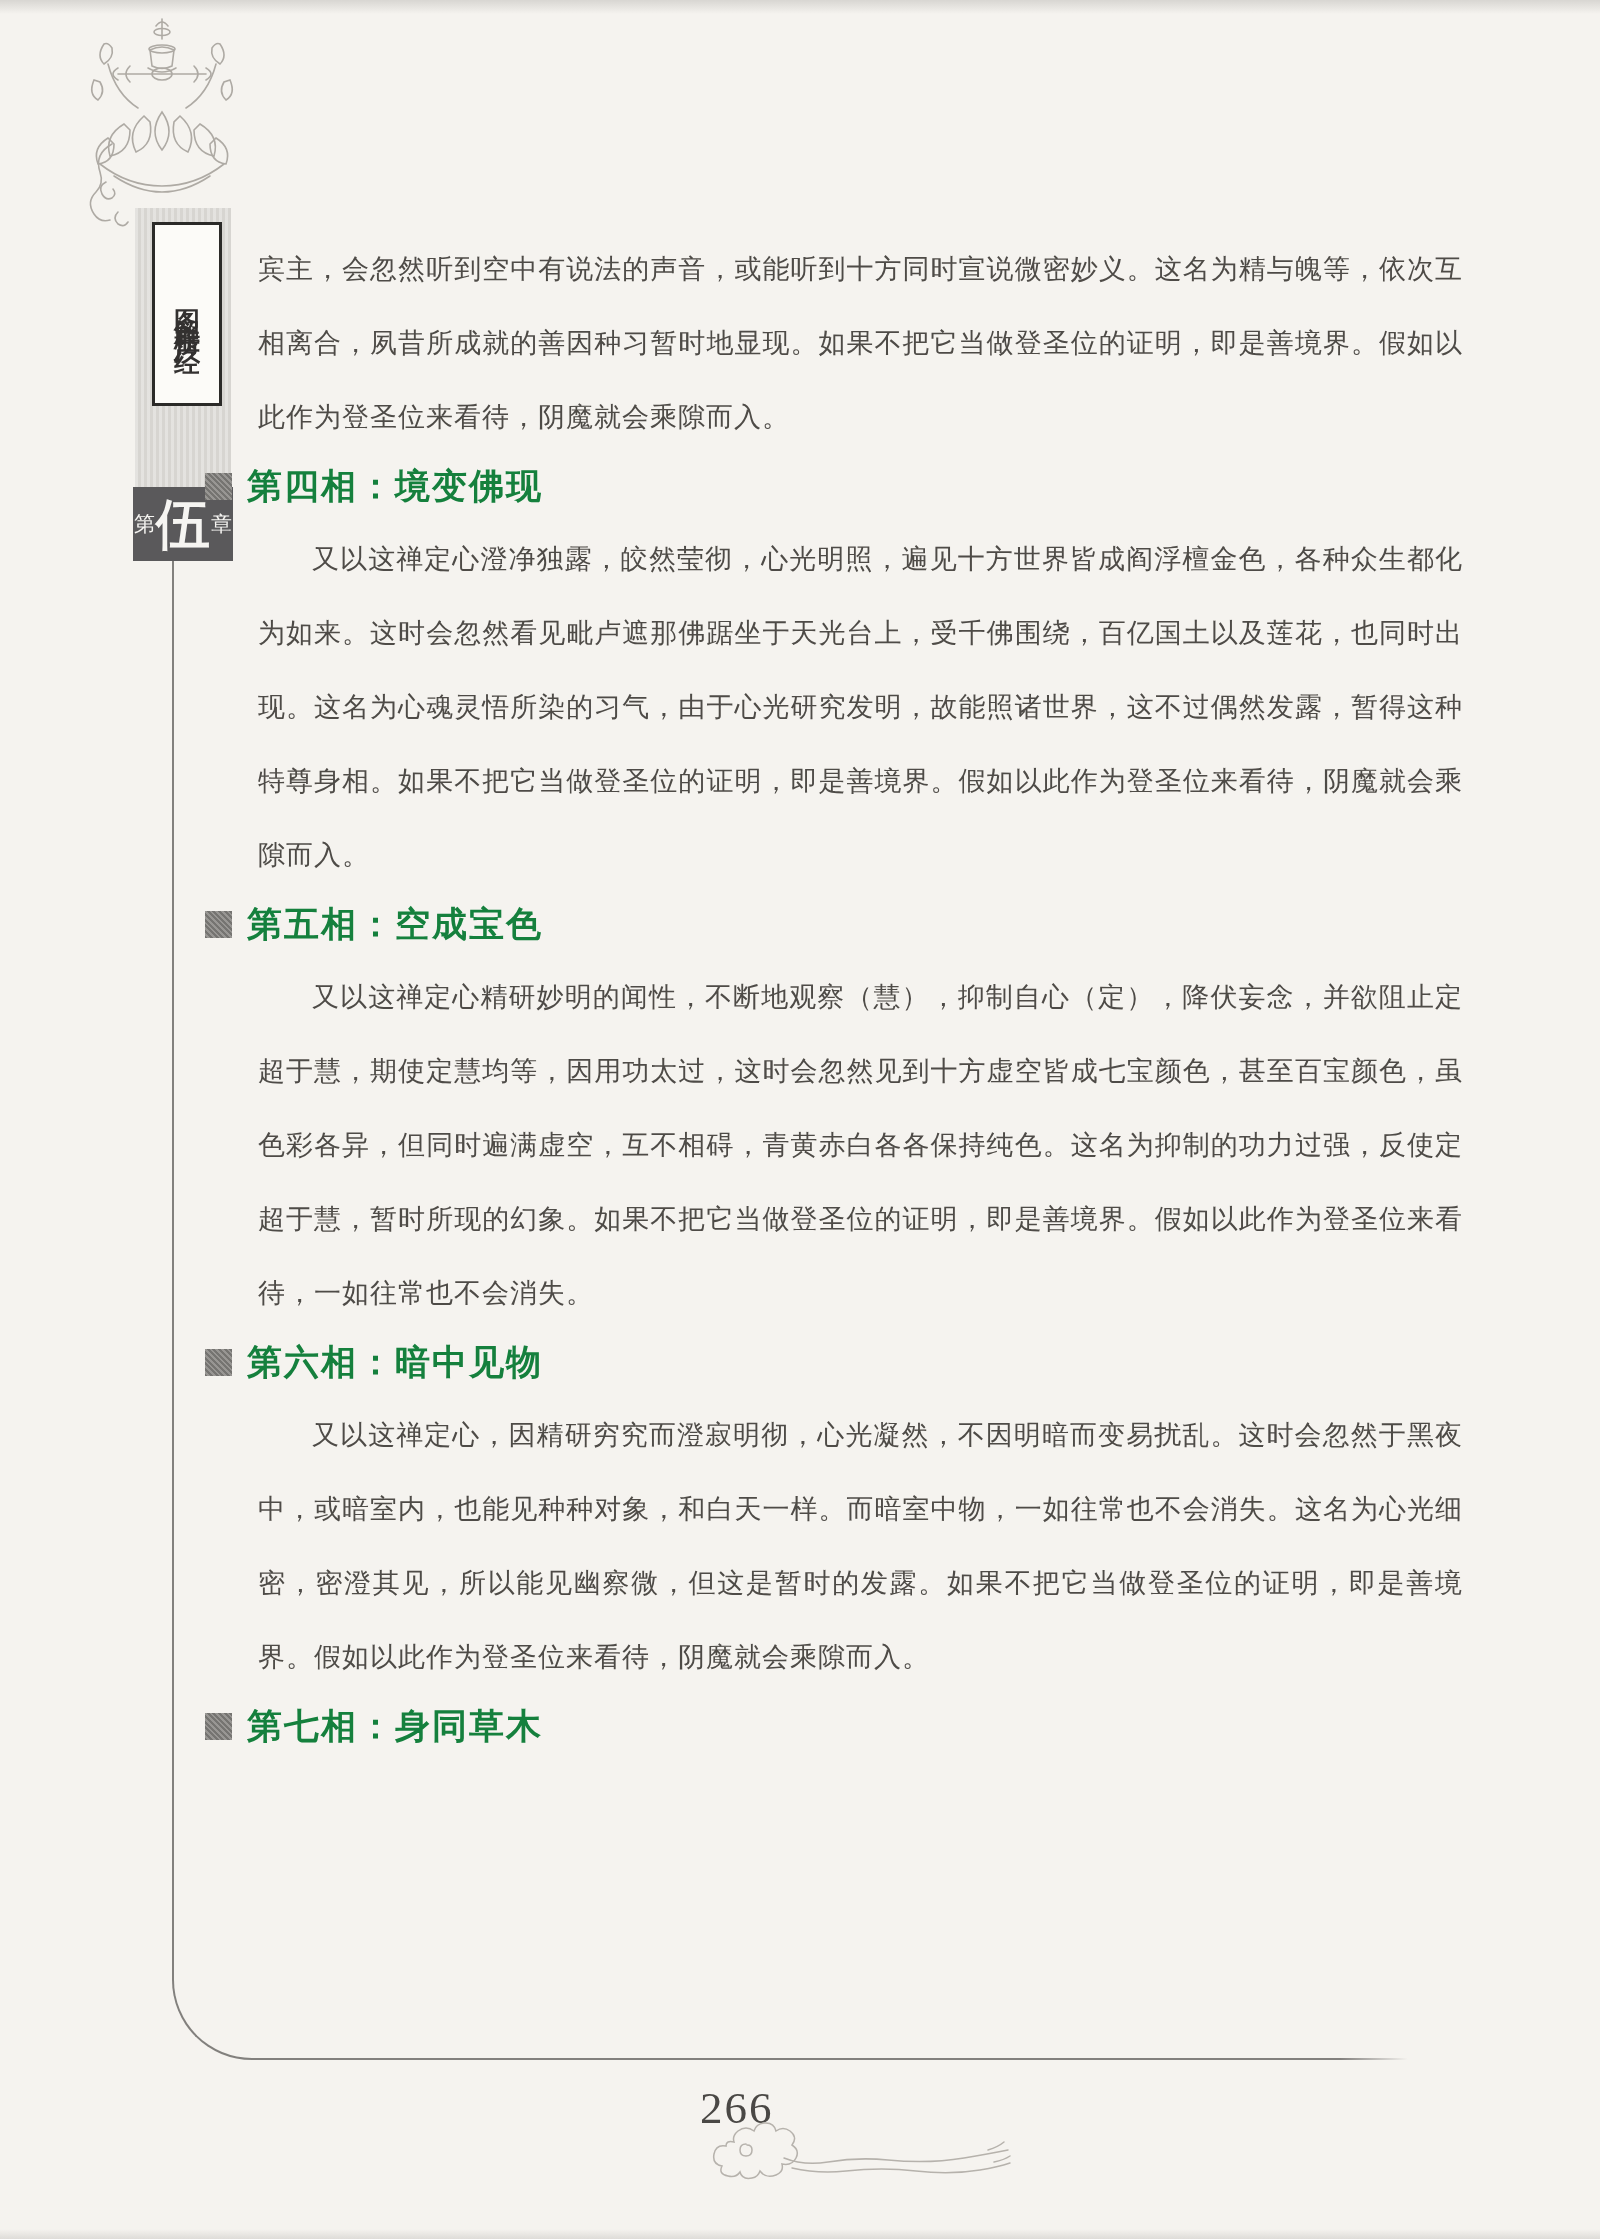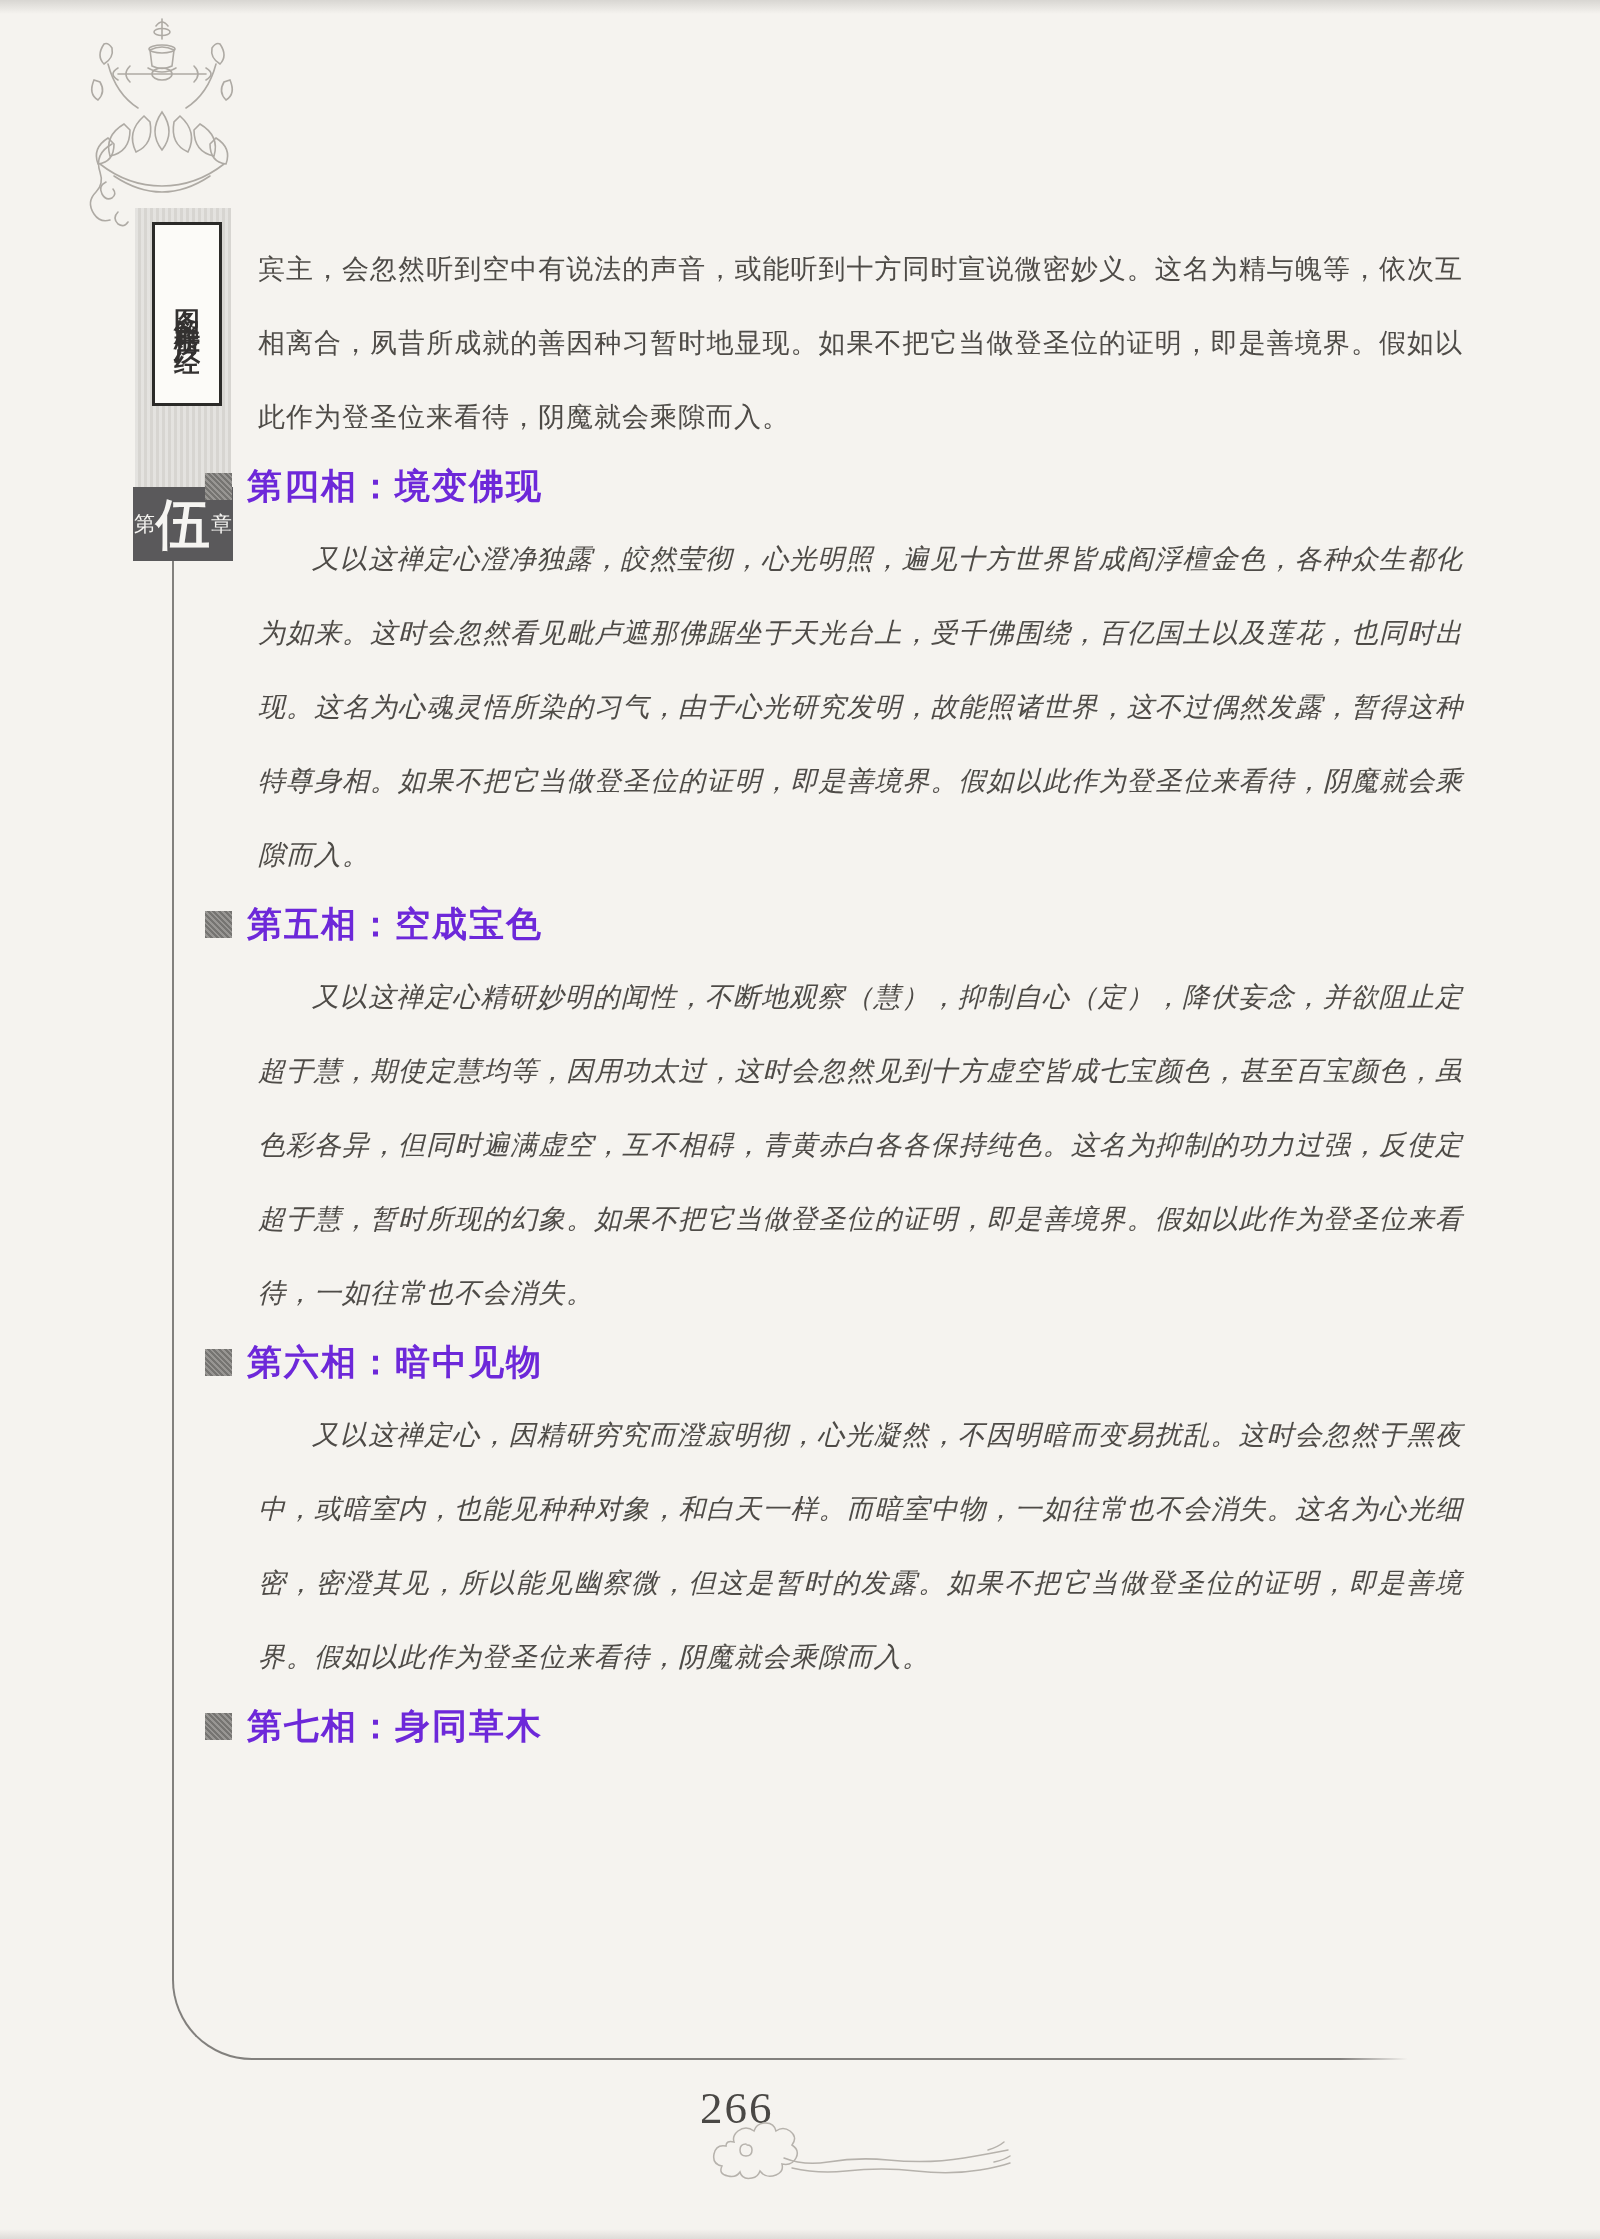--- a/index.html
+++ b/index.html
@@ -65,32 +65,32 @@
   
   .content{
     position:absolute;left:205px;top:232px;width:1258px;
     color:#4e4b47;
   }
   .content p{
     margin:0 0 0 53px;
     font-size:27px;line-height:74px;letter-spacing:1px;
     text-align:justify;
   }
-  .section p{text-indent:2em;font-style:italic;}
+  .section p{text-indent:2em;}
   .section-head{
     margin:14px 0 18px 0;
     display:flex;align-items:center;
   }
   .bullet{
     width:27px;height:27px;margin-right:15px;flex:0 0 auto;
     background:#8f8d8a;
     background-image:repeating-linear-gradient(45deg,rgba(0,0,0,.18) 0 2px,rgba(255,255,255,.08) 2px 4px);
   }
   .section-head h2{
-    margin:0;font-size:35px;line-height:36px;font-weight:700;color:#6d28d9;
+    margin:0;font-size:35px;line-height:36px;font-weight:700;color:#15803d;
     font-family:"DejaVu Sans","Liberation Sans",sans-serif;
     letter-spacing:2px;
   }
 
   
   .pagenum{
     position:absolute;left:700px;top:2082px;width:280px;text-align:left;
     font-size:45px;color:#4a4845;letter-spacing:2px;
     font-family:"Liberation Serif","DejaVu Serif",serif;
   }

